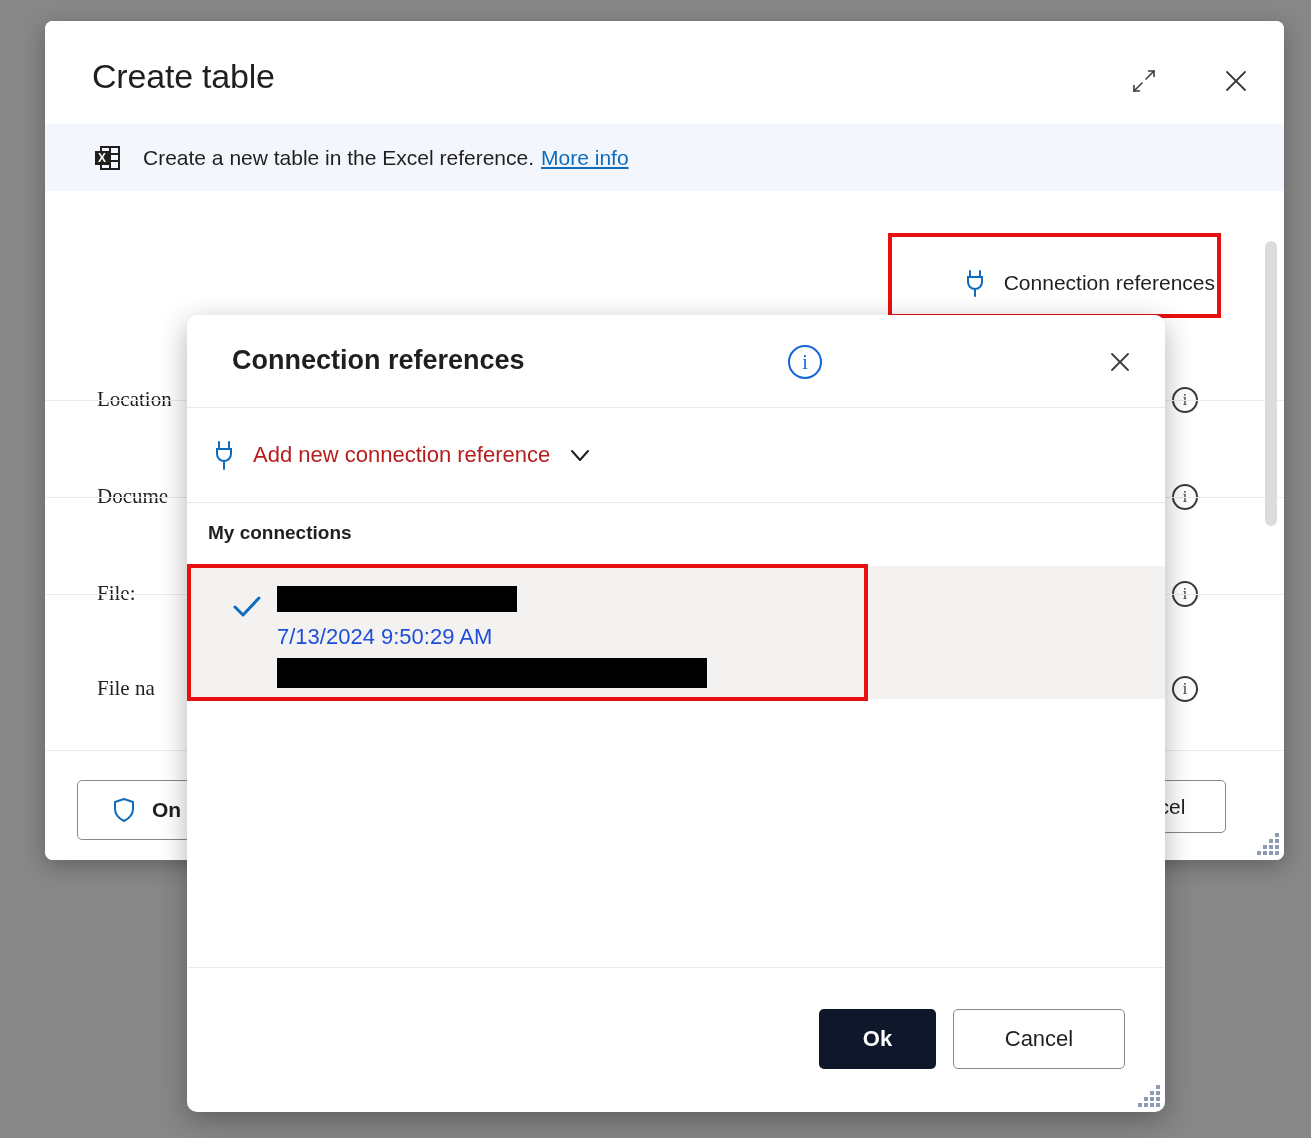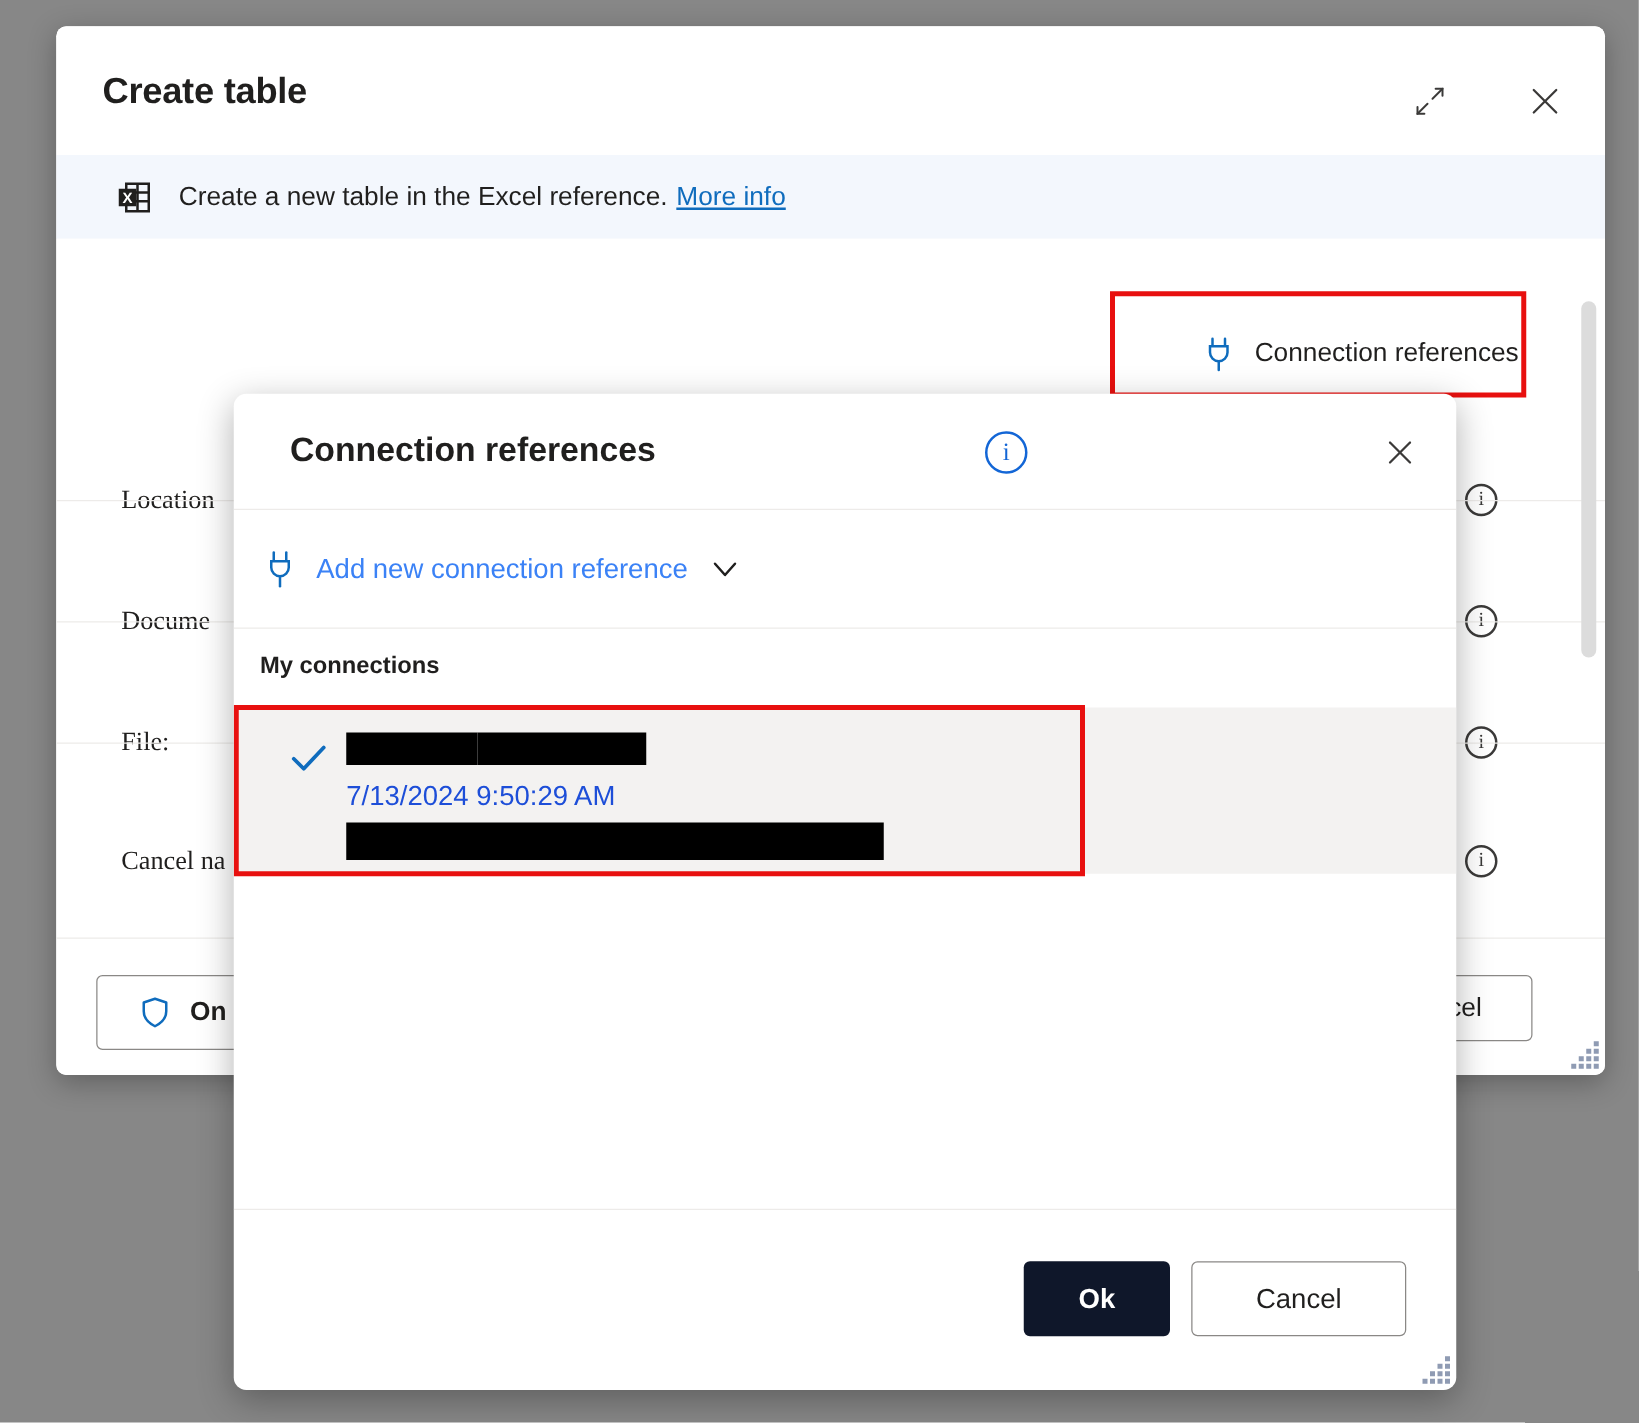--- a/index.html
+++ b/index.html
@@ -22,22 +22,22 @@
     background: #ffffff;
     border-radius: 8px;
     box-shadow: 0 6px 22px rgba(0,0,0,0.28);
     overflow: hidden;
   }
   #ct-titlebar {
     position: absolute; left: 0; top: 0; right: 0; height: 103px;
     background: #ffffff;
   }
   #ct-title {
-    position: absolute; left: 37px; top: 36px;
-    font-size: 29px; font-weight: 700; color: #201f1e;
+    position: absolute; left: 47px; top: 36px;
+    font-size: 34px; font-weight: 400; color: #201f1e;
     letter-spacing: -0.2px;
   }
   .ct-titlebtn {
     position: absolute; top: 40px;
     width: 40px; height: 40px;
     display: flex; align-items: center; justify-content: center;
     cursor: pointer;
     color: #3b3a39;
   }
   #ct-expand { right: 120px; }
@@ -200,21 +200,21 @@
     cursor: pointer; color: #3b3a39;
   }
 
   #cr-add-row {
     position: absolute; left: 0; top: 93px; right: 0; height: 95px;
     border-bottom: 1px solid #edebe9;
     display: flex; align-items: center;
     cursor: pointer;
   }
   #cr-add-plug { margin-left: 24px; margin-right: 16px; display:flex; }
-  #cr-add-label { font-size: 22px; color: #3b82f6; }
+  #cr-add-label { font-size: 22px; color: #b91c1c; }
   #cr-add-chevron { margin-left: 16px; display:flex; color:#201f1e; }
 
   #cr-section-label {
     position: absolute; left: 21px; top: 519px;
     font-size: 19px; font-weight: 700; color: #201f1e;
   }
 
   #cr-connection-row {
     position: absolute; left: 0; top: 251px;
     width: 978px; height: 133px;
@@ -348,21 +348,21 @@
     </div>
     <div class="ct-divider" style="top:306px"></div>
 
     <div class="ct-field-row" style="top:354px">
       <span class="ct-field-label">File:</span>
       <span class="ct-field-info">i</span>
     </div>
     <div class="ct-divider" style="top:403px"></div>
 
     <div class="ct-field-row" style="top:449px">
-      <span class="ct-field-label">Cancel na</span>
+      <span class="ct-field-label">File na</span>
       <span class="ct-field-info">i</span>
     </div>
 
     <div id="ct-scrollbar-track">
       <div id="ct-scrollbar-thumb"></div>
     </div>
   </div>
 
   <div id="ct-footer">
     <div id="ct-online-button">

